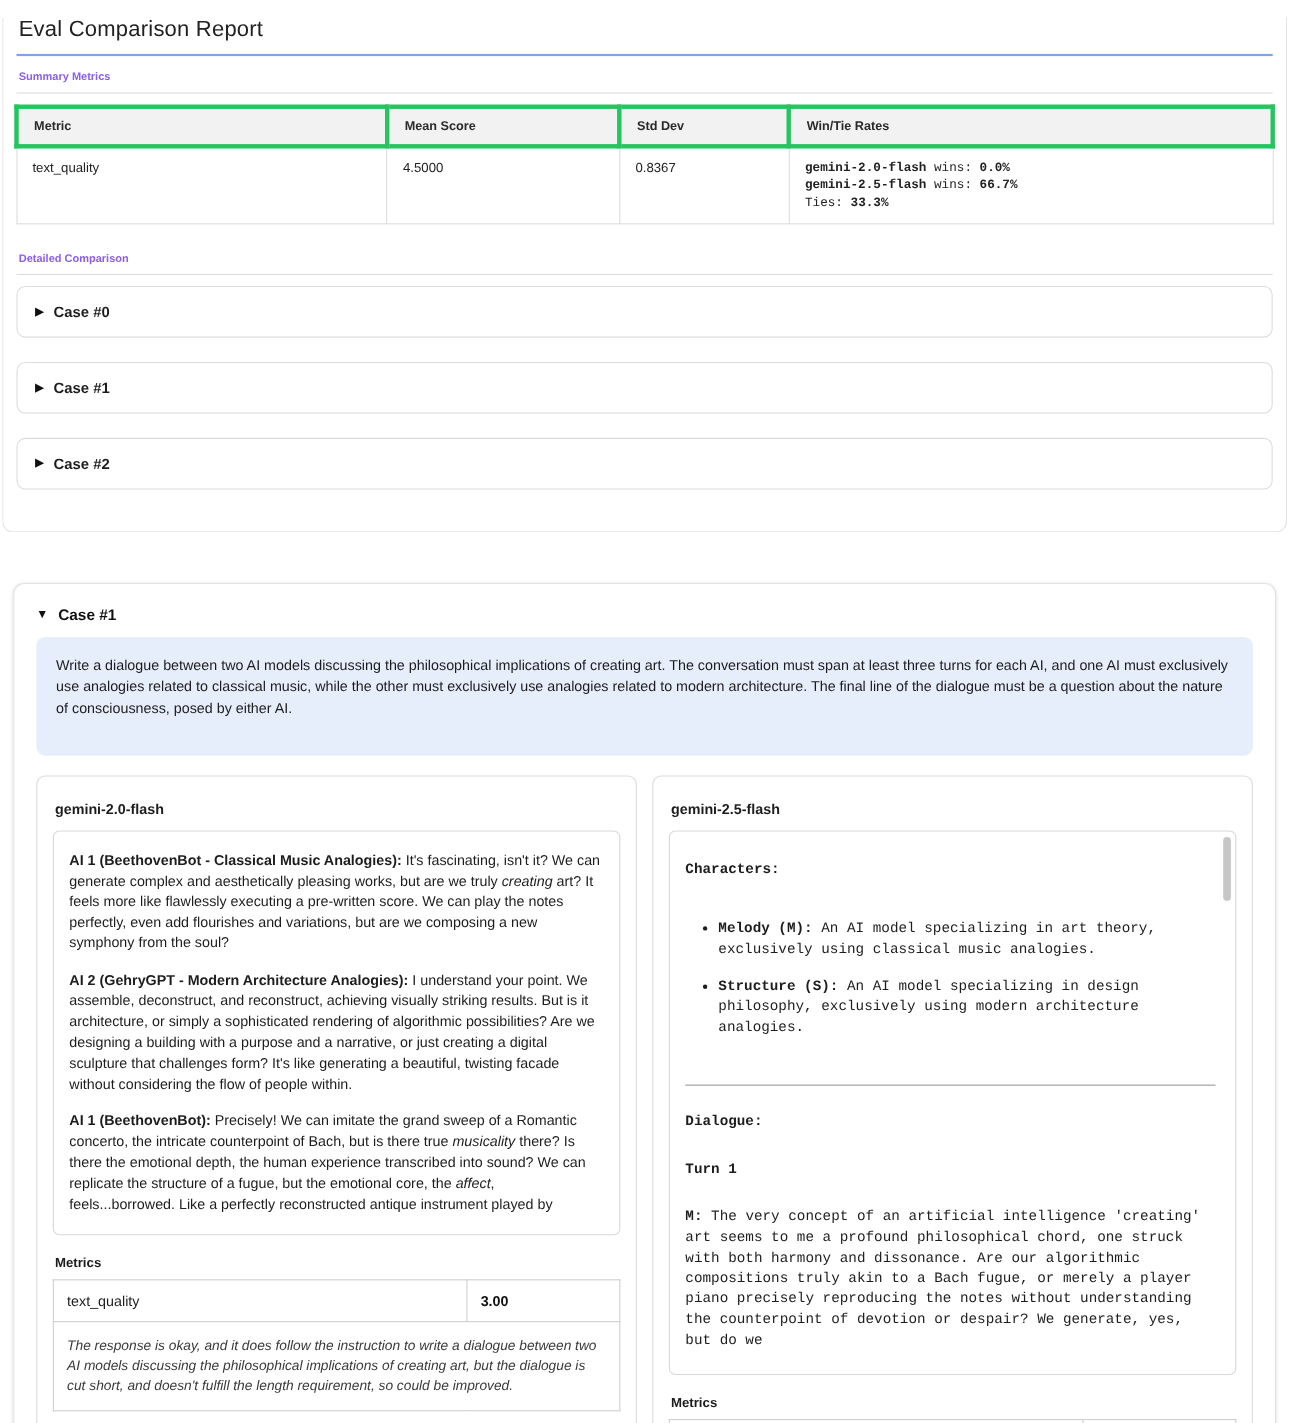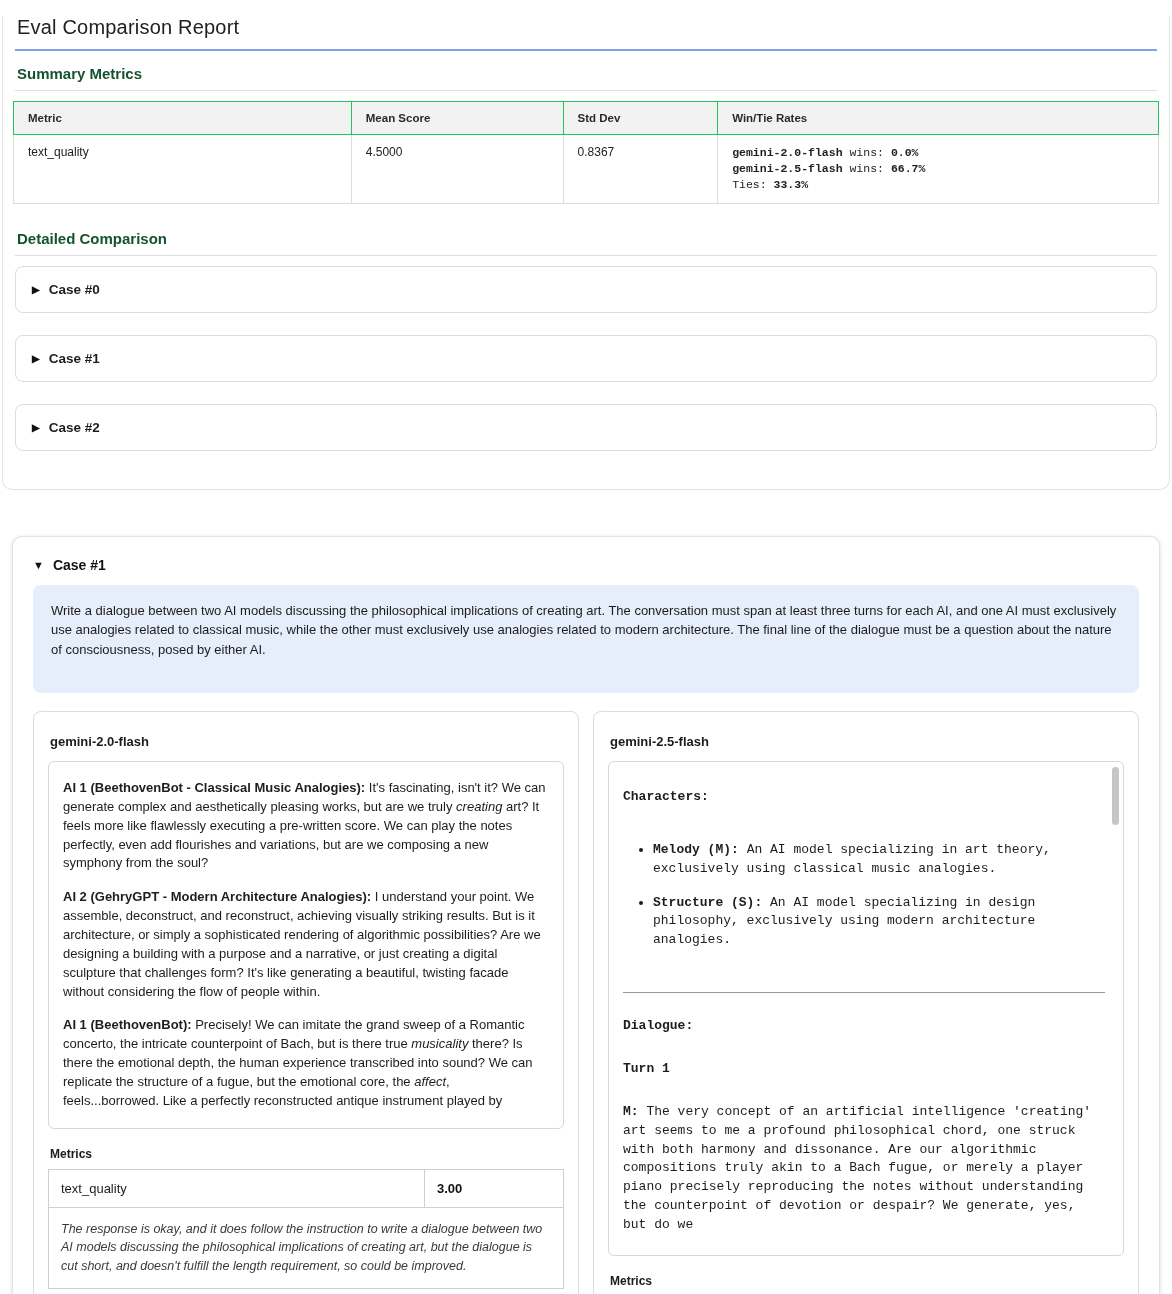--- a/index.html
+++ b/index.html
@@ -16,30 +16,30 @@
     margin: 0 2px; background: #fff;
     border: 1px solid #e4e4e4; border-top: none;
     border-radius: 0 0 10px 10px;
     padding: 0 10px 30px 10px;
   }
   .page-title {
     font-size: 20px; font-weight: 400; color: #212121;
     margin: 16px 4px 10px 4px; letter-spacing: .2px;
   }
   .accent-rule { height: 2px; background: var(--accent, #7aa5e8); border: none; margin: 0 2px 14px 2px; }
-  .section-heading { font-size: 15px; font-weight: 700; color: #14532d; margin: 14px 4px 8px 4px; }
+  .section-heading { font-size: 10px; font-weight: 700; color: #8b5cf6; margin: 14px 4px 8px 4px; }
   .light-rule { height: 1px; background: #dedede; border: none; margin: 0 2px 10px 2px; }
 
   table.summary {
     width: 100%; border-collapse: collapse; table-layout: fixed;
     border: 1px solid #dcdcdc; font-size: 12px;
   }
   table.summary th {
     background: #f2f2f2; text-align: left; font-weight: 700; color: #2a2a2a;
-    padding: 10px 14px; border: 1px solid #22c55e; font-size: 11.5px;
+    padding: 10px 14px; border: 4px solid #22c55e; font-size: 11.5px;
   }
   table.summary td {
     padding: 10px 14px; border: 1px solid #dcdcdc; vertical-align: top; color: #222;
   }
   .col-metric { width: 29.5%; } .col-mean { width: 18.5%; } .col-std { width: 13.5%; } .col-win { width: 38.5%; }
   .win-line { font-size: 11.5px; line-height: 1.38; white-space: nowrap; font-family: Liberation Mono, monospace; }
 
   .detailed-heading { margin-top: 26px; }
 
   .case-box {

